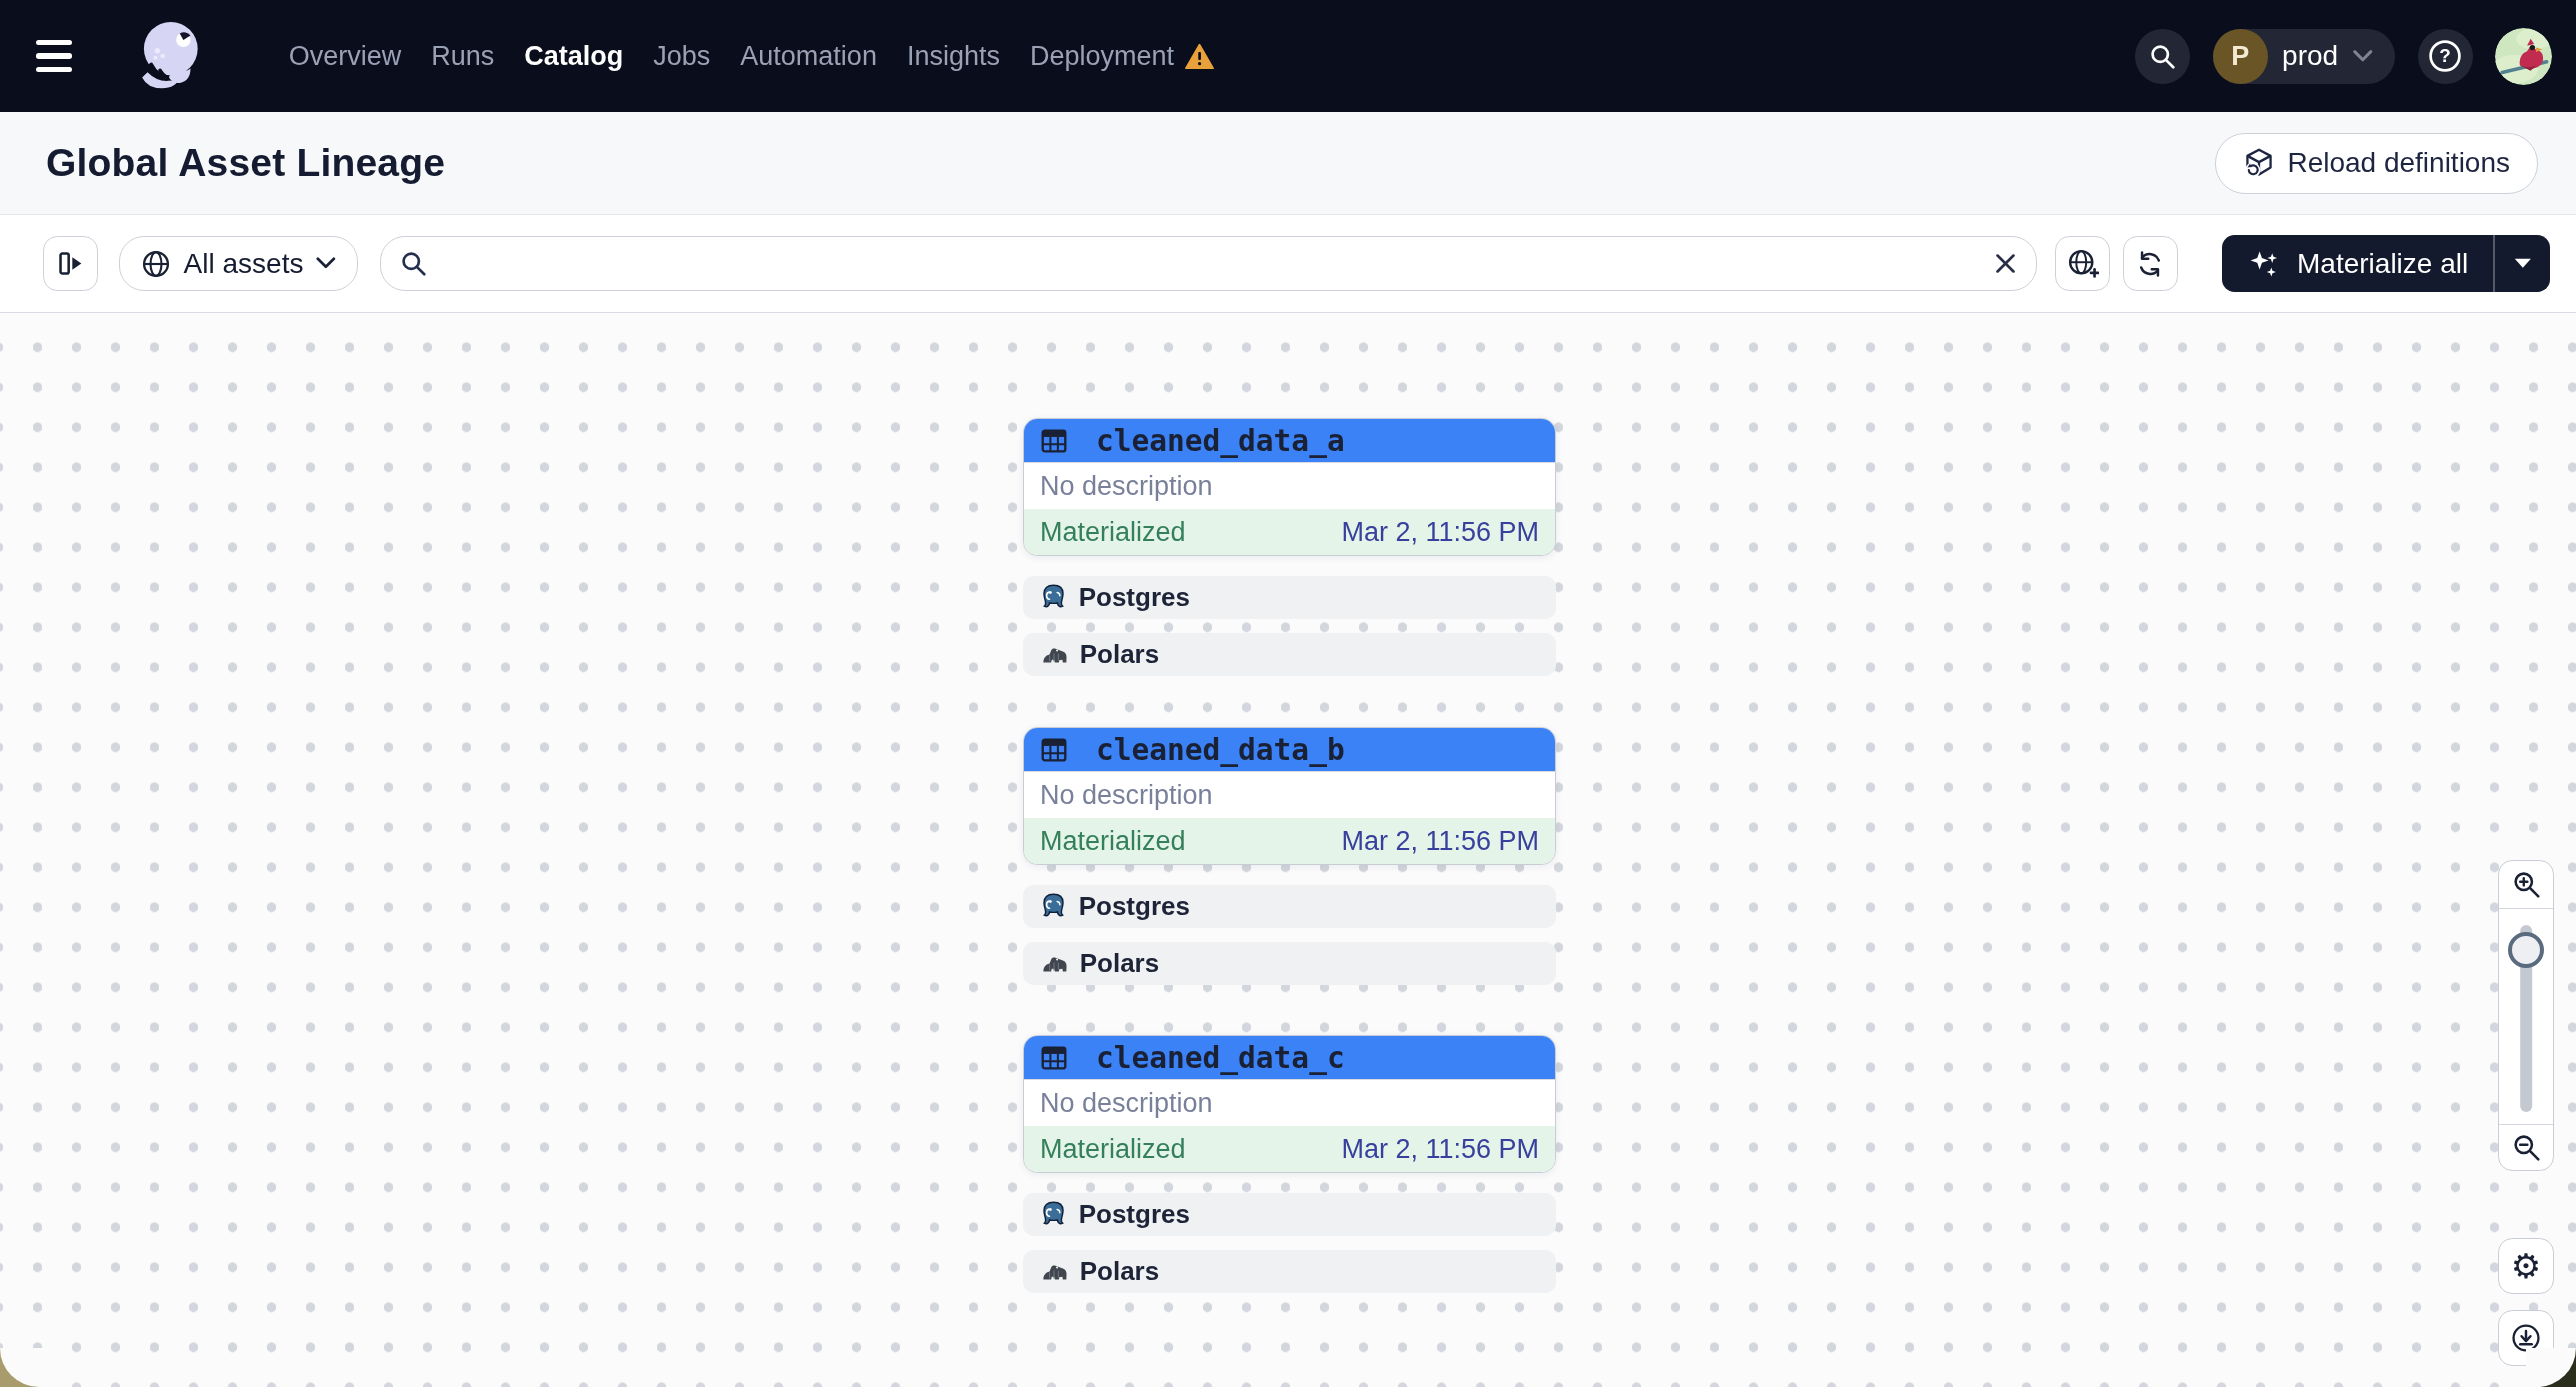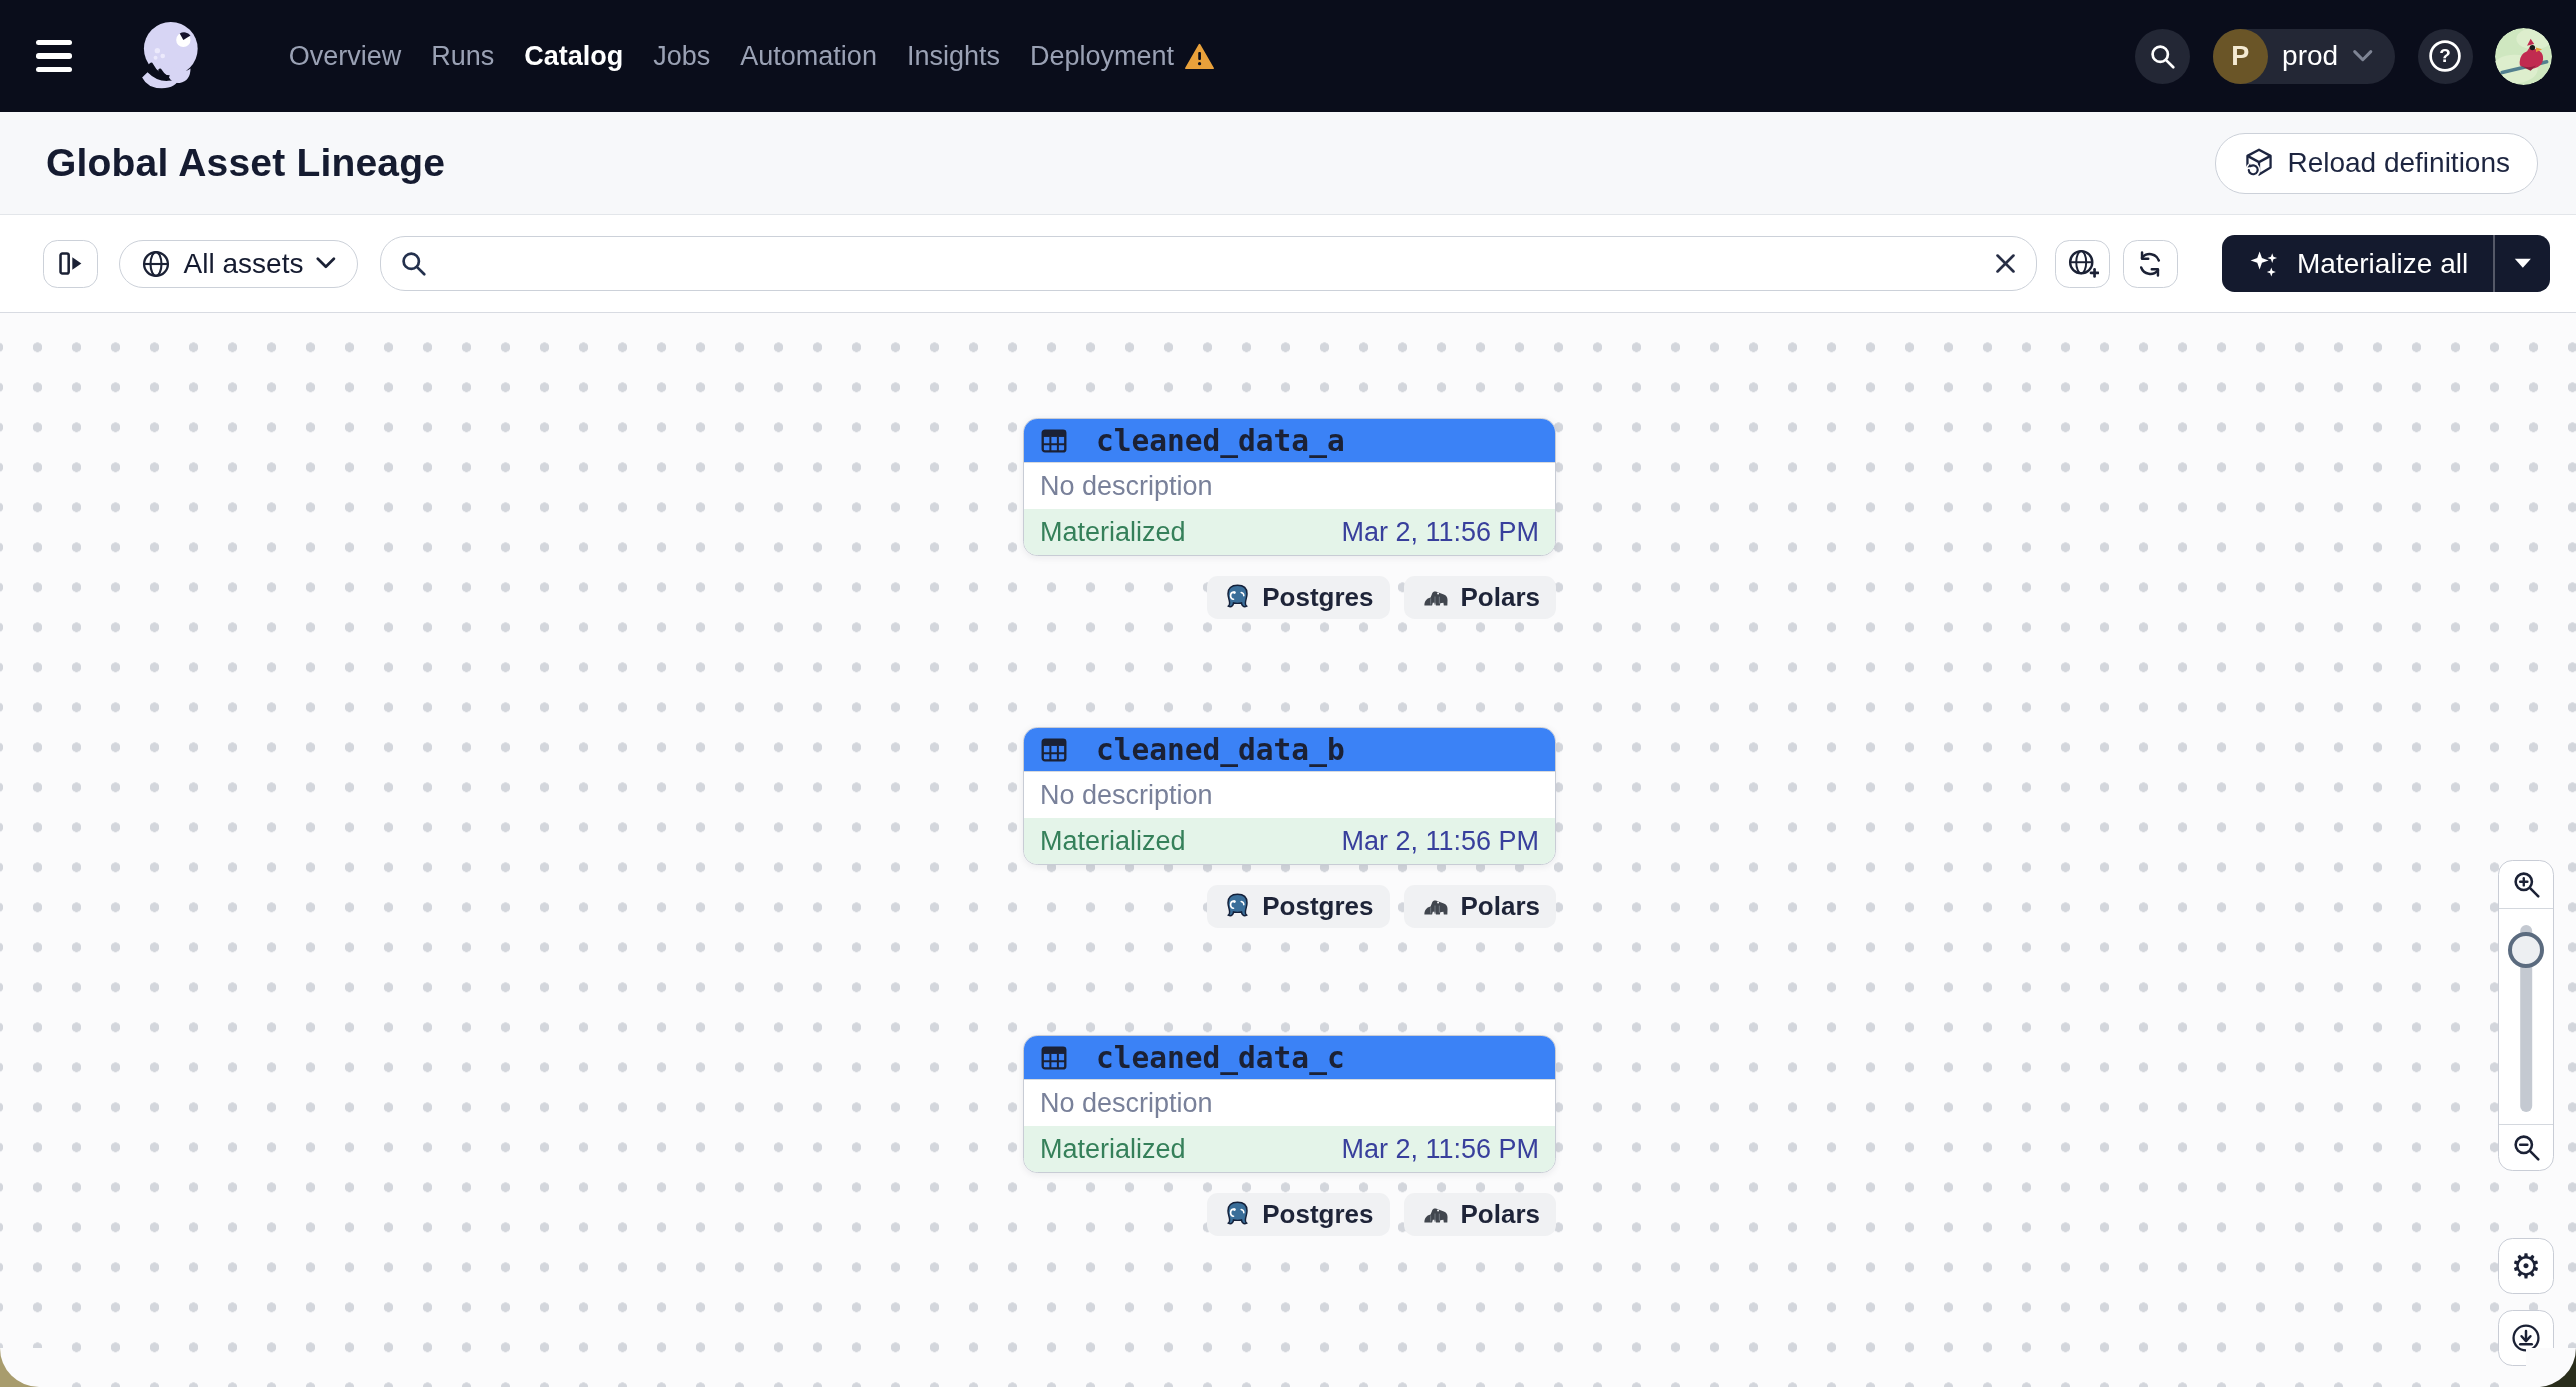--- a/index.html
+++ b/index.html
@@ -22,21 +22,21 @@
   .env-name { color:#ffffff; font-size:28px; }
   .avatar { width:57px; height:57px; border-radius:50%; overflow:hidden; flex:none; cursor:pointer; }
 
   
   .page-header { height:103px; background:#f7f8fa; border-bottom:1.8px solid #e3e6ea; display:flex; align-items:center; padding:0 38px 0 46px; }
   .page-title { font-size:39px; font-weight:700; color:#151b30; letter-spacing:0.2px; }
   .reload-btn { margin-left:auto; height:61px; border:1.8px solid #ccd1d9; border-radius:30px; background:#ffffff; display:flex; align-items:center; gap:12.5px; padding:0 27px; font-size:28px; color:#1d2540; cursor:pointer; }
 
   
   .toolbar { height:98px; background:#ffffff; border-bottom:1.8px solid #d8dbe2; display:flex; align-items:center; padding:0 26px 0 43px; }
-  .tb-btn { height:48px; border:1.8px solid #ccd1d9; border-radius:14.3px; background:#fff; display:flex; align-items:center; justify-content:center; cursor:pointer; }
+  .tb-btn { height:55px; border:1.8px solid #ccd1d9; border-radius:14.3px; background:#fff; display:flex; align-items:center; justify-content:center; cursor:pointer; }
   .sq { width:55px; flex:none; }
   .filter-btn { border-radius:25px; padding:0 21.5px; gap:12.5px; font-size:28px; color:#151b30; margin-left:20.6px; }
   .searchbox { height:55px; flex:1; margin-left:21.5px; border:1.8px solid #ccd1d9; border-radius:25px; display:flex; align-items:center; padding:0 19.7px; gap:14.3px; background:#fff; cursor:text; }
   .query { font-size:28px; display:flex; align-items:baseline; }
   .q-fn { color:#44708c; font-style:italic; }
   .q-paren-open { color:#3c8a5a; }
   .q-key, .q-colon { color:#818898; }
   .q-val { color:#3c3e99; }
   .q-paren-close { color:#1f2b44; }
   .clear-x { margin-left:auto; cursor:pointer; display:flex; }
@@ -53,21 +53,21 @@
     background-size:39px 40px; background-position:18px 14.3px; }
 
   .asset-group { position:absolute; left:1023px; width:533px; }
   .asset-card { border:1.8px solid #c8ccd5; border-radius:14.3px; overflow:hidden; background:#fff; box-shadow:0 1.8px 7.2px rgba(20,26,46,.07); }
   .card-head { height:44px; background:#3b82f6; border-bottom:1.8px solid #d7dade; display:flex; align-items:center; gap:28px; padding:0 16px; }
   .card-name { font-size:29.5px; font-weight:700; color:#1b2135; }
   .card-body { height:46px; display:flex; align-items:center; padding:0 16px; font-size:27px; color:#79819a; background:#fff; }
   .card-foot { height:46px; background:#e4f4e9; display:flex; align-items:center; padding:0 16px; font-size:27px; }
   .status { color:#35805a; }
   .stamp { margin-left:auto; color:#383f9c; }
-  .tags { display:flex; justify-content:flex-end; gap:14.3px; margin-top:19.7px; }
+  .tags { display:flex; justify-content:flex-end; gap:14.3px; margin-top:19.7px;flex-direction:column; }
   .tag { height:43px; background:#f0f1f3; border-radius:10.7px; display:flex; align-items:center; gap:10.7px; padding:0 16px; font-size:26px; font-weight:700; color:#1e2438; cursor:pointer; }
 
   
   .zoom-panel { position:absolute; left:2498px; top:547px; width:56px; height:311px; background:#fff; border:1.8px solid #c9cdd6; border-radius:14.3px; display:flex; flex-direction:column; }
   .zp-btn { height:48px; display:flex; align-items:center; justify-content:center; cursor:pointer; flex:none; }
   .zp-top { border-bottom:1.8px solid #d4d8de; }
   .zp-bottom { border-top:1.8px solid #d4d8de; height:46px; }
   .zp-slider { flex:1; position:relative; }
   .zp-track { position:absolute; left:50%; transform:translateX(-50%); top:16px; bottom:12.5px; width:11.6px; border-radius:6.3px; background:#c4c9d1; }
   .zp-knob { position:absolute; left:50%; transform:translate(-50%,-50%); top:41px; width:36px; height:36px; border-radius:50%; background:#edeff2; border:4.5px solid #5b6b7f; cursor:grab; }

